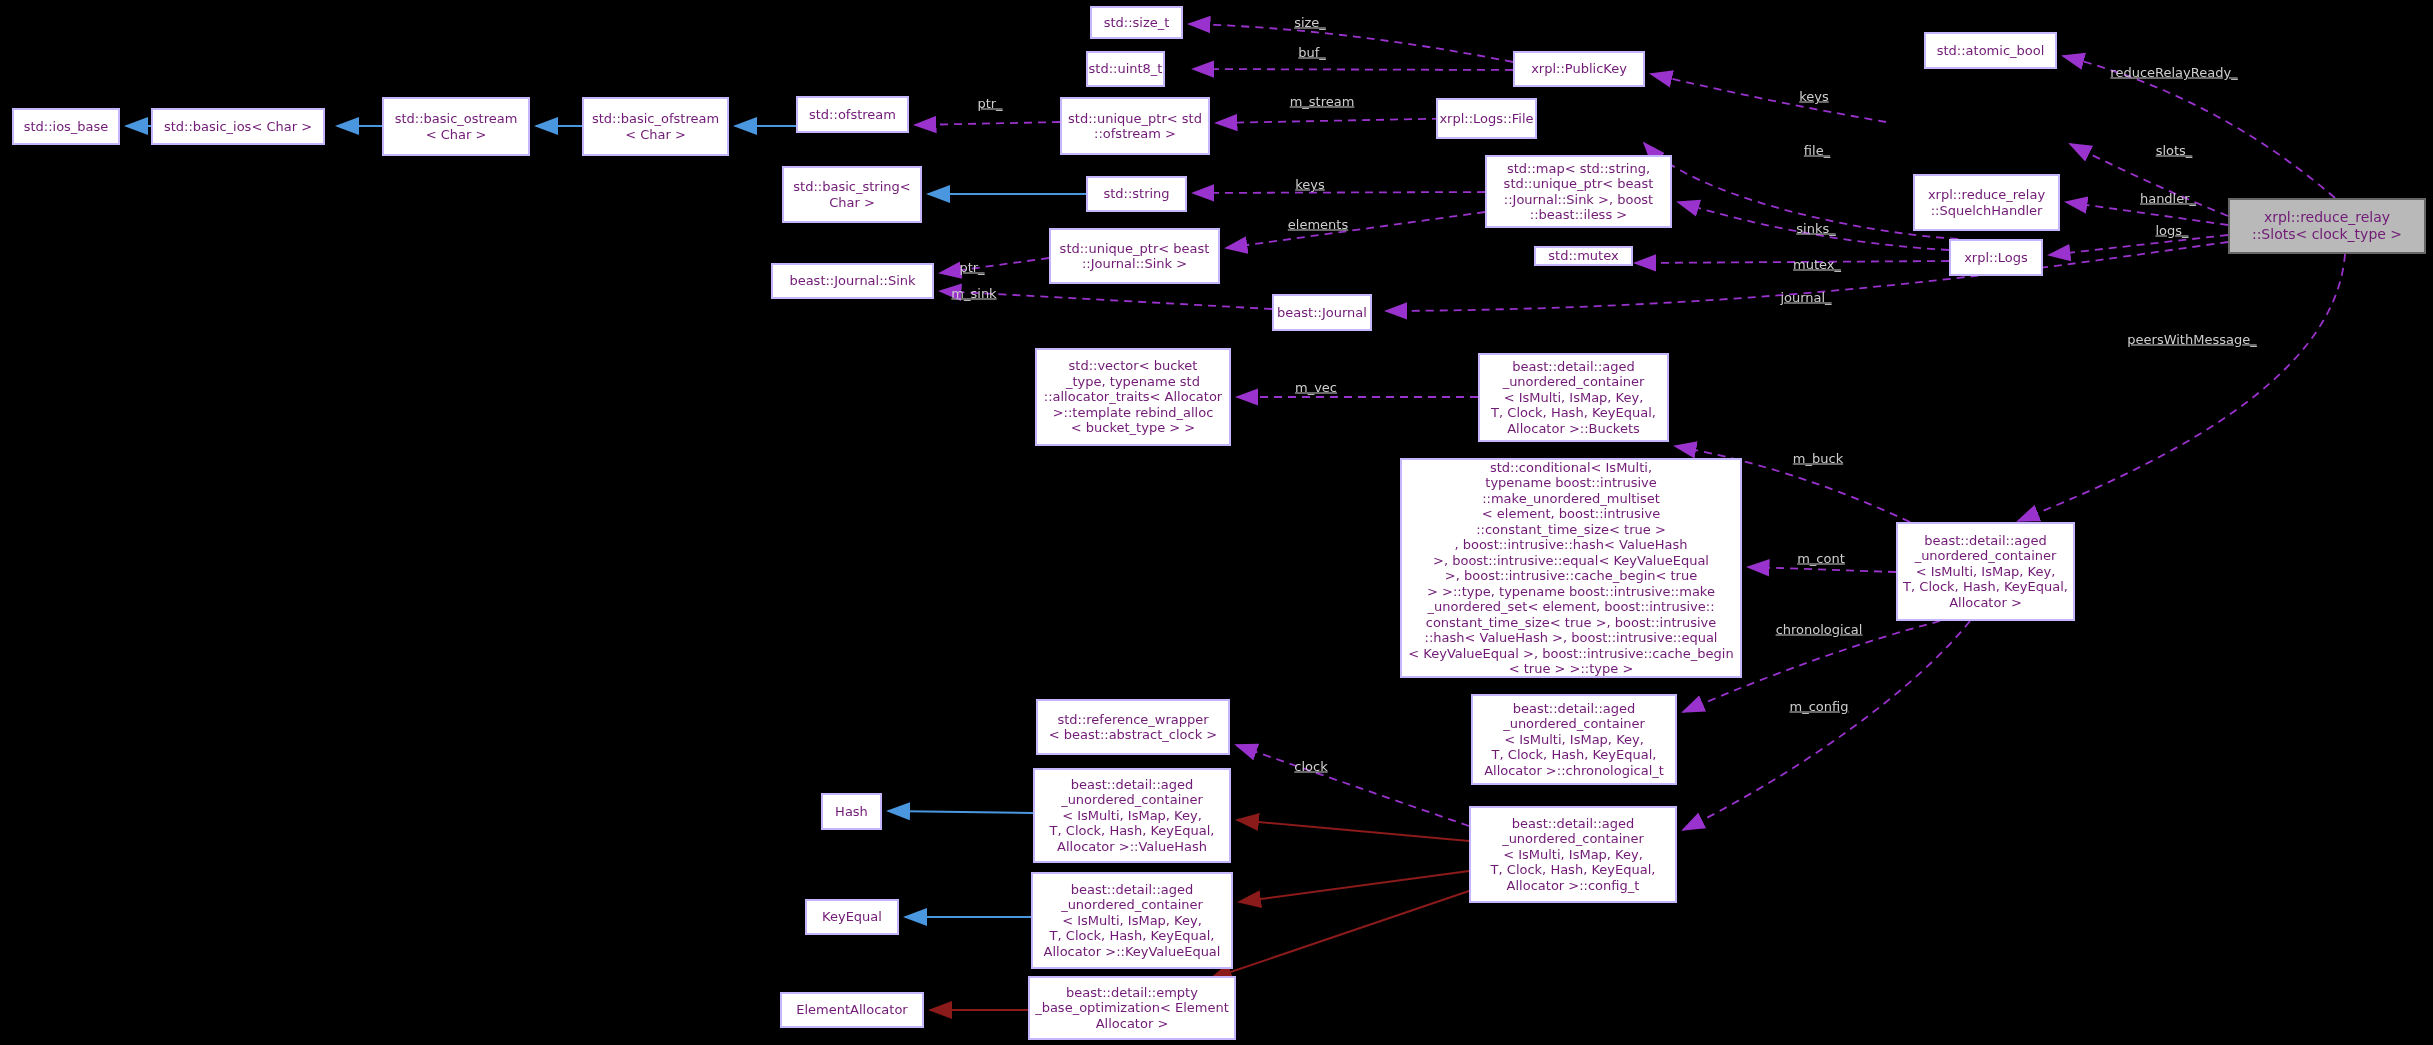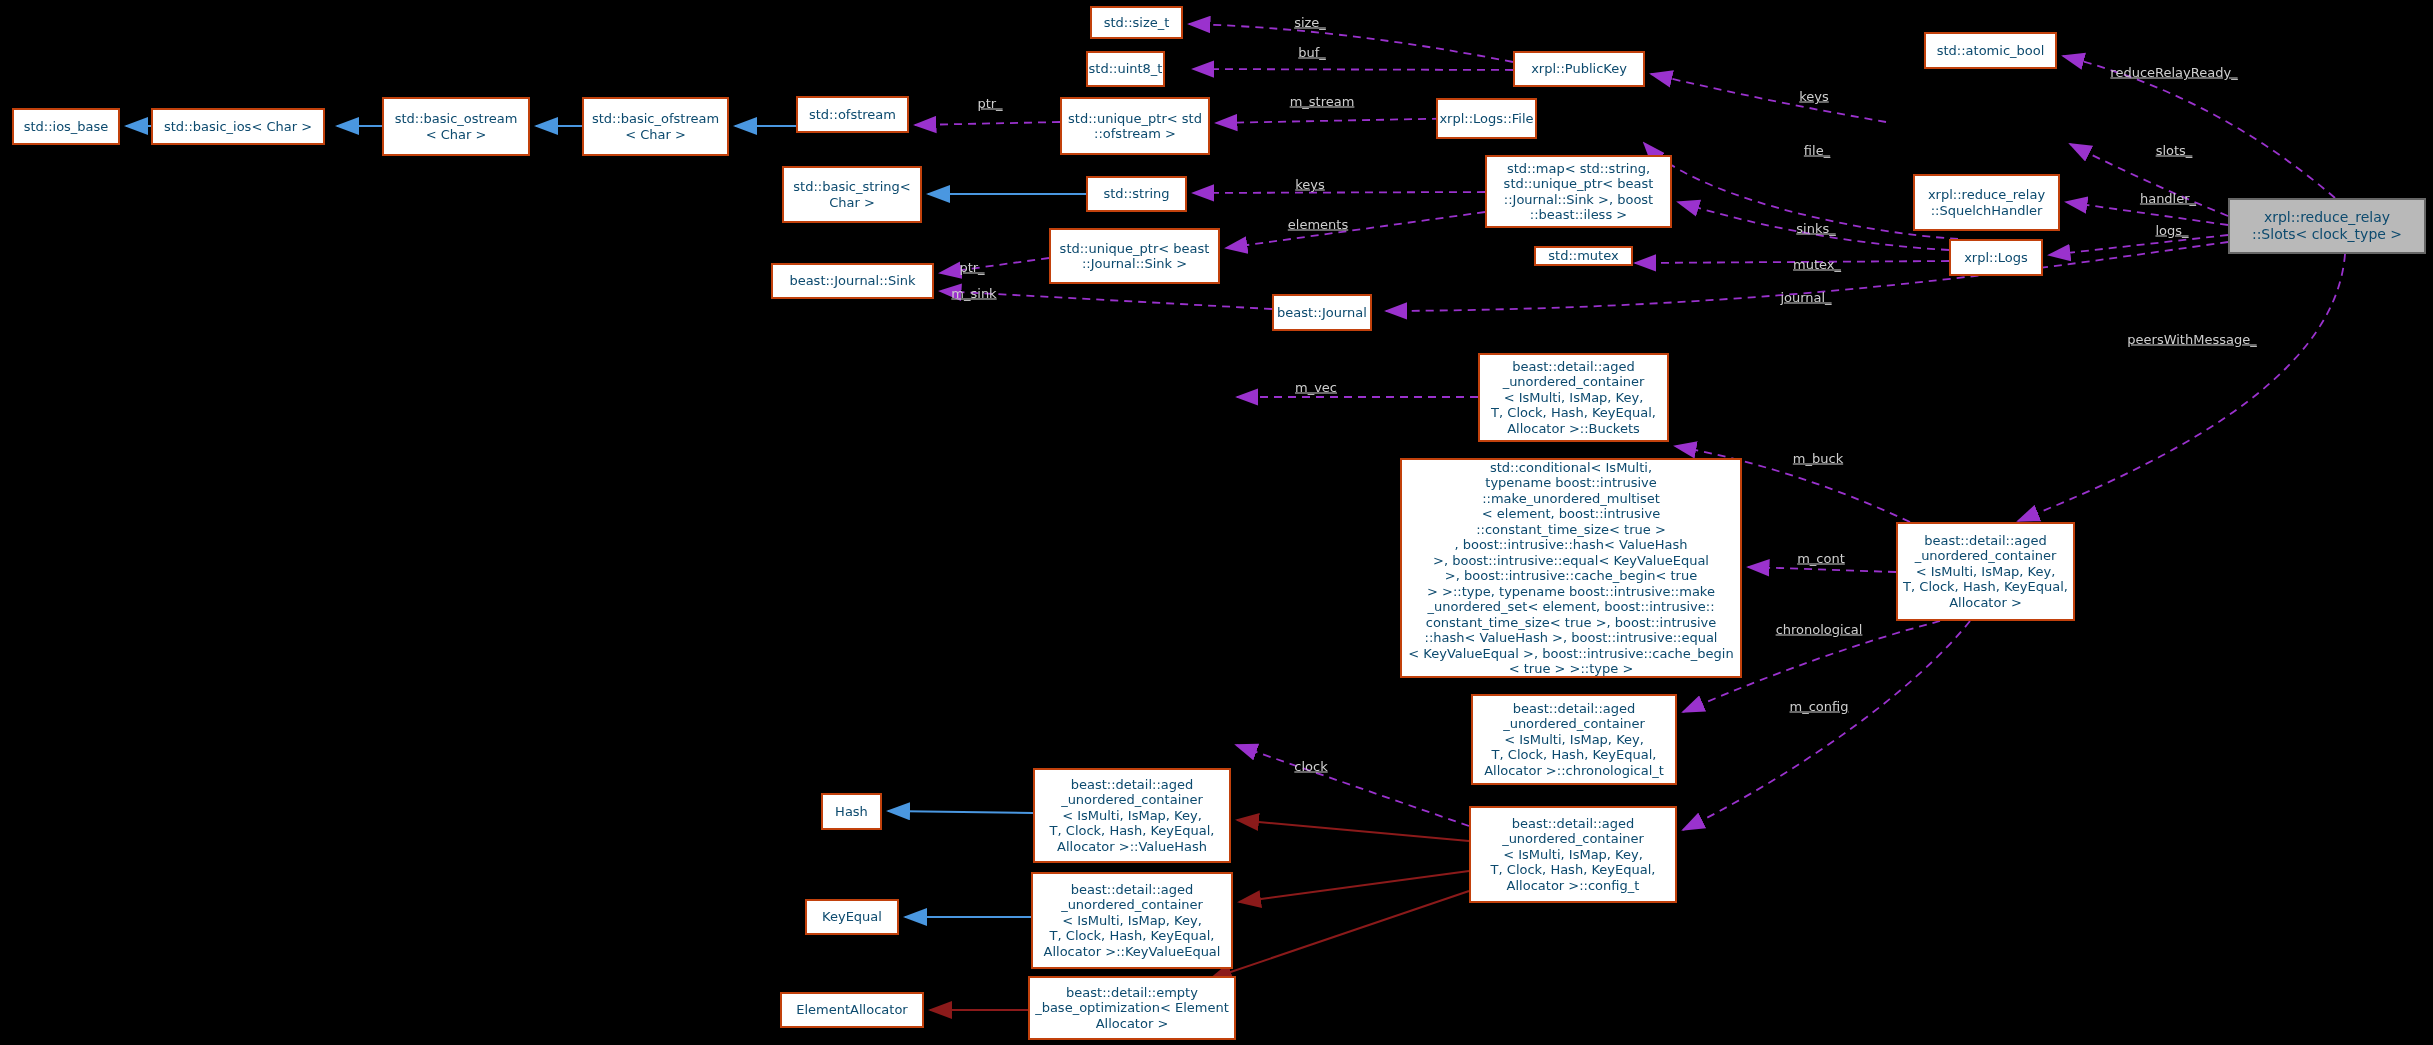--- a/index.html
+++ b/index.html
@@ -1,20 +1,20 @@
 <!DOCTYPE html>
 <html><head>
 <meta charset="utf-8">
 <style>
   html,body{margin:0;padding:0;background:#000;}
   #canvas{position:relative;width:2433px;height:1045px;background:#000;overflow:hidden;
     font-family:"DejaVu Sans","Liberation Sans",sans-serif;}
   #edges{position:absolute;left:0;top:0;z-index:1;}
-  .node{position:absolute;z-index:2;background:#fff;border:2px solid #c2410c;
-    color:#0c4a6e;display:flex;align-items:center;justify-content:center;text-align:center;
+  .node{position:absolute;z-index:2;background:#fff;border:2px solid #c4b5fd;
+    color:#701a75;display:flex;align-items:center;justify-content:center;text-align:center;
     font-size:13px;line-height:15.5px;white-space:pre-line;box-sizing:border-box;
     padding:1px 2px;cursor:pointer;}
   .node.main{background:#b9b9b9;border-color:#666;font-size:14px;line-height:17px;cursor:default;}
   .elabel{position:absolute;z-index:3;color:#cfcfcf;font-size:13px;line-height:13px;
     transform:translate(-50%,-50%);white-space:nowrap;text-decoration:underline;}
 </style>
 </head>
 <body>
 
 <div id="canvas">
@@ -98,20 +98,25 @@
 ::Journal::Sink &gt;</div>
   <div class="node" style="left:771px;top:263px;width:163px;height:36px">beast::Journal::Sink</div>
   <div class="node" style="left:1534px;top:246px;width:99px;height:20px">std::mutex</div>
   <div class="node" style="left:1272px;top:294px;width:100px;height:37px">beast::Journal</div>
   <div class="node" style="left:1924px;top:32px;width:133px;height:37px">std::atomic_bool</div>
   <div class="node" style="left:1913px;top:174px;width:147px;height:57px">xrpl::reduce_relay
 ::SquelchHandler</div>
   <div class="node" style="left:1949px;top:239px;width:94px;height:37px">xrpl::Logs</div>
   <div class="node main" style="left:2228px;top:198px;width:198px;height:56px">xrpl::reduce_relay
 ::Slots&lt; clock_type &gt;</div>
+  <div class="node" style="left:1035px;top:348px;width:196px;height:98px">std::vector&lt; bucket
+_type, typename std
+::allocator_traits&lt; Allocator
+&gt;::template rebind_alloc
+&lt; bucket_type &gt; &gt;</div>
   <div class="node" style="left:1478px;top:353px;width:191px;height:89px">beast::detail::aged
 _unordered_container
 &lt; IsMulti, IsMap, Key,
 T, Clock, Hash, KeyEqual,
 Allocator &gt;::Buckets</div>
   <div class="node" style="left:1400px;top:458px;width:342px;height:220px">std::conditional&lt; IsMulti,
 typename boost::intrusive
 ::make_unordered_multiset
 &lt; element, boost::intrusive
 ::constant_time_size&lt; true &gt;
@@ -122,20 +127,22 @@
 _unordered_set&lt; element, boost::intrusive::
 constant_time_size&lt; true &gt;, boost::intrusive
 ::hash&lt; ValueHash &gt;, boost::intrusive::equal
 &lt; KeyValueEqual &gt;, boost::intrusive::cache_begin
 &lt; true &gt; &gt;::type &gt;</div>
   <div class="node" style="left:1896px;top:522px;width:179px;height:99px">beast::detail::aged
 _unordered_container
 &lt; IsMulti, IsMap, Key,
 T, Clock, Hash, KeyEqual,
 Allocator &gt;</div>
+  <div class="node" style="left:1036px;top:699px;width:194px;height:56px">std::reference_wrapper
+&lt; beast::abstract_clock &gt;</div>
   <div class="node" style="left:1471px;top:694px;width:206px;height:91px">beast::detail::aged
 _unordered_container
 &lt; IsMulti, IsMap, Key,
 T, Clock, Hash, KeyEqual,
 Allocator &gt;::chronological_t</div>
   <div class="node" style="left:1469px;top:806px;width:208px;height:97px">beast::detail::aged
 _unordered_container
 &lt; IsMulti, IsMap, Key,
 T, Clock, Hash, KeyEqual,
 Allocator &gt;::config_t</div>

